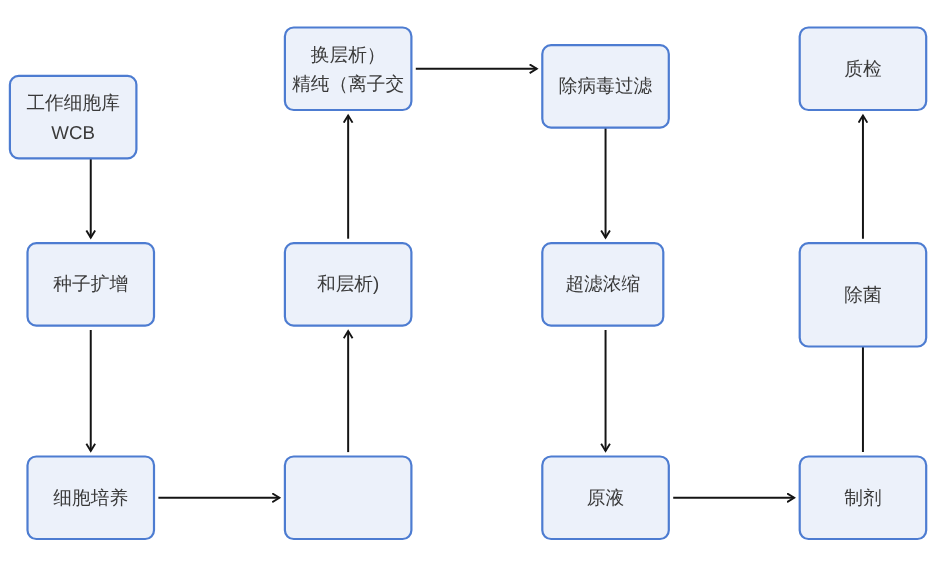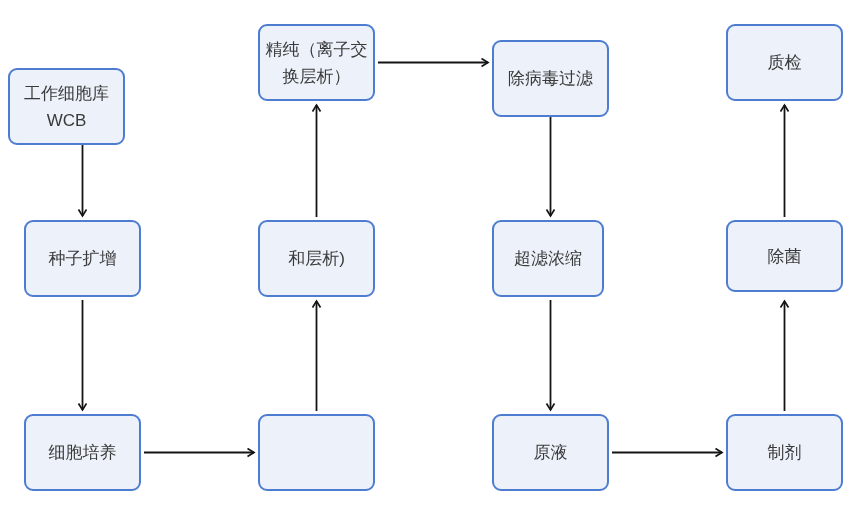--- a/index.html
+++ b/index.html
@@ -63,40 +63,40 @@
         <span style="color: rgb(58, 58, 58);">工作细胞库</span>
         <span style="color: rgb(58, 58, 58);">WCB</span>
       </div>
       <div class="node" style="left: 24px; top: 220px; width: 117px; height: 77px; background: rgb(236, 241, 250); border-color: rgb(77, 124, 209);">
         <span style="color: rgb(58, 58, 58);">种子扩增</span>
       </div>
       <div class="node" style="left: 24px; top: 414px; width: 117px; height: 77px; background: rgb(236, 241, 250); border-color: rgb(77, 124, 209);">
         <span style="color: rgb(58, 58, 58);">细胞培养</span>
       </div>
       <div class="node" style="left: 258px; top: 24px; width: 117px; height: 77px; background: rgb(236, 241, 250); border-color: rgb(77, 124, 209);">
+        <span style="color: rgb(58, 58, 58);">换层析）</span>
         <span style="color: rgb(58, 58, 58);">精纯（离子交</span>
-        <span style="color: rgb(58, 58, 58);">换层析）</span>
       </div>
       <div class="node" style="left: 258px; top: 220px; width: 117px; height: 77px; background: rgb(236, 241, 250); border-color: rgb(77, 124, 209);">
         <span style="color: rgb(58, 58, 58);">和层析)</span>
       </div>
       <div class="node" style="left: 258px; top: 414px; width: 117px; height: 77px; background: rgb(236, 241, 250); border-color: rgb(77, 124, 209);">
       </div>
       <div class="node" style="left: 492px; top: 40px; width: 117px; height: 77px; background: rgb(236, 241, 250); border-color: rgb(77, 124, 209);">
         <span style="color: rgb(58, 58, 58);">除病毒过滤</span>
       </div>
       <div class="node" style="left: 492px; top: 220px; width: 112px; height: 77px; background: rgb(236, 241, 250); border-color: rgb(77, 124, 209);">
         <span style="color: rgb(58, 58, 58);">超滤浓缩</span>
       </div>
       <div class="node" style="left: 492px; top: 414px; width: 117px; height: 77px; background: rgb(236, 241, 250); border-color: rgb(77, 124, 209);">
         <span style="color: rgb(58, 58, 58);">原液</span>
       </div>
       <div class="node" style="left: 726px; top: 24px; width: 117px; height: 77px; background: rgb(236, 241, 250); border-color: rgb(77, 124, 209);">
         <span style="color: rgb(58, 58, 58);">质检</span>
       </div>
-      <div class="node" style="left: 726px; top: 220px; width: 117px; height: 72px; background: rgb(236, 241, 250); border-color: rgb(77, 124, 209);">
+      <div class="node" style="left: 726px; top: 220px; width: 117px; height: 96px; background: rgb(236, 241, 250); border-color: rgb(77, 124, 209);">
         <span style="color: rgb(58, 58, 58);">除菌</span>
       </div>
       <div class="node" style="left: 726px; top: 414px; width: 117px; height: 77px; background: rgb(236, 241, 250); border-color: rgb(77, 124, 209);">
         <span style="color: rgb(58, 58, 58);">制剂</span>
       </div>
     </div>
 </div>
 
 </body></html>

